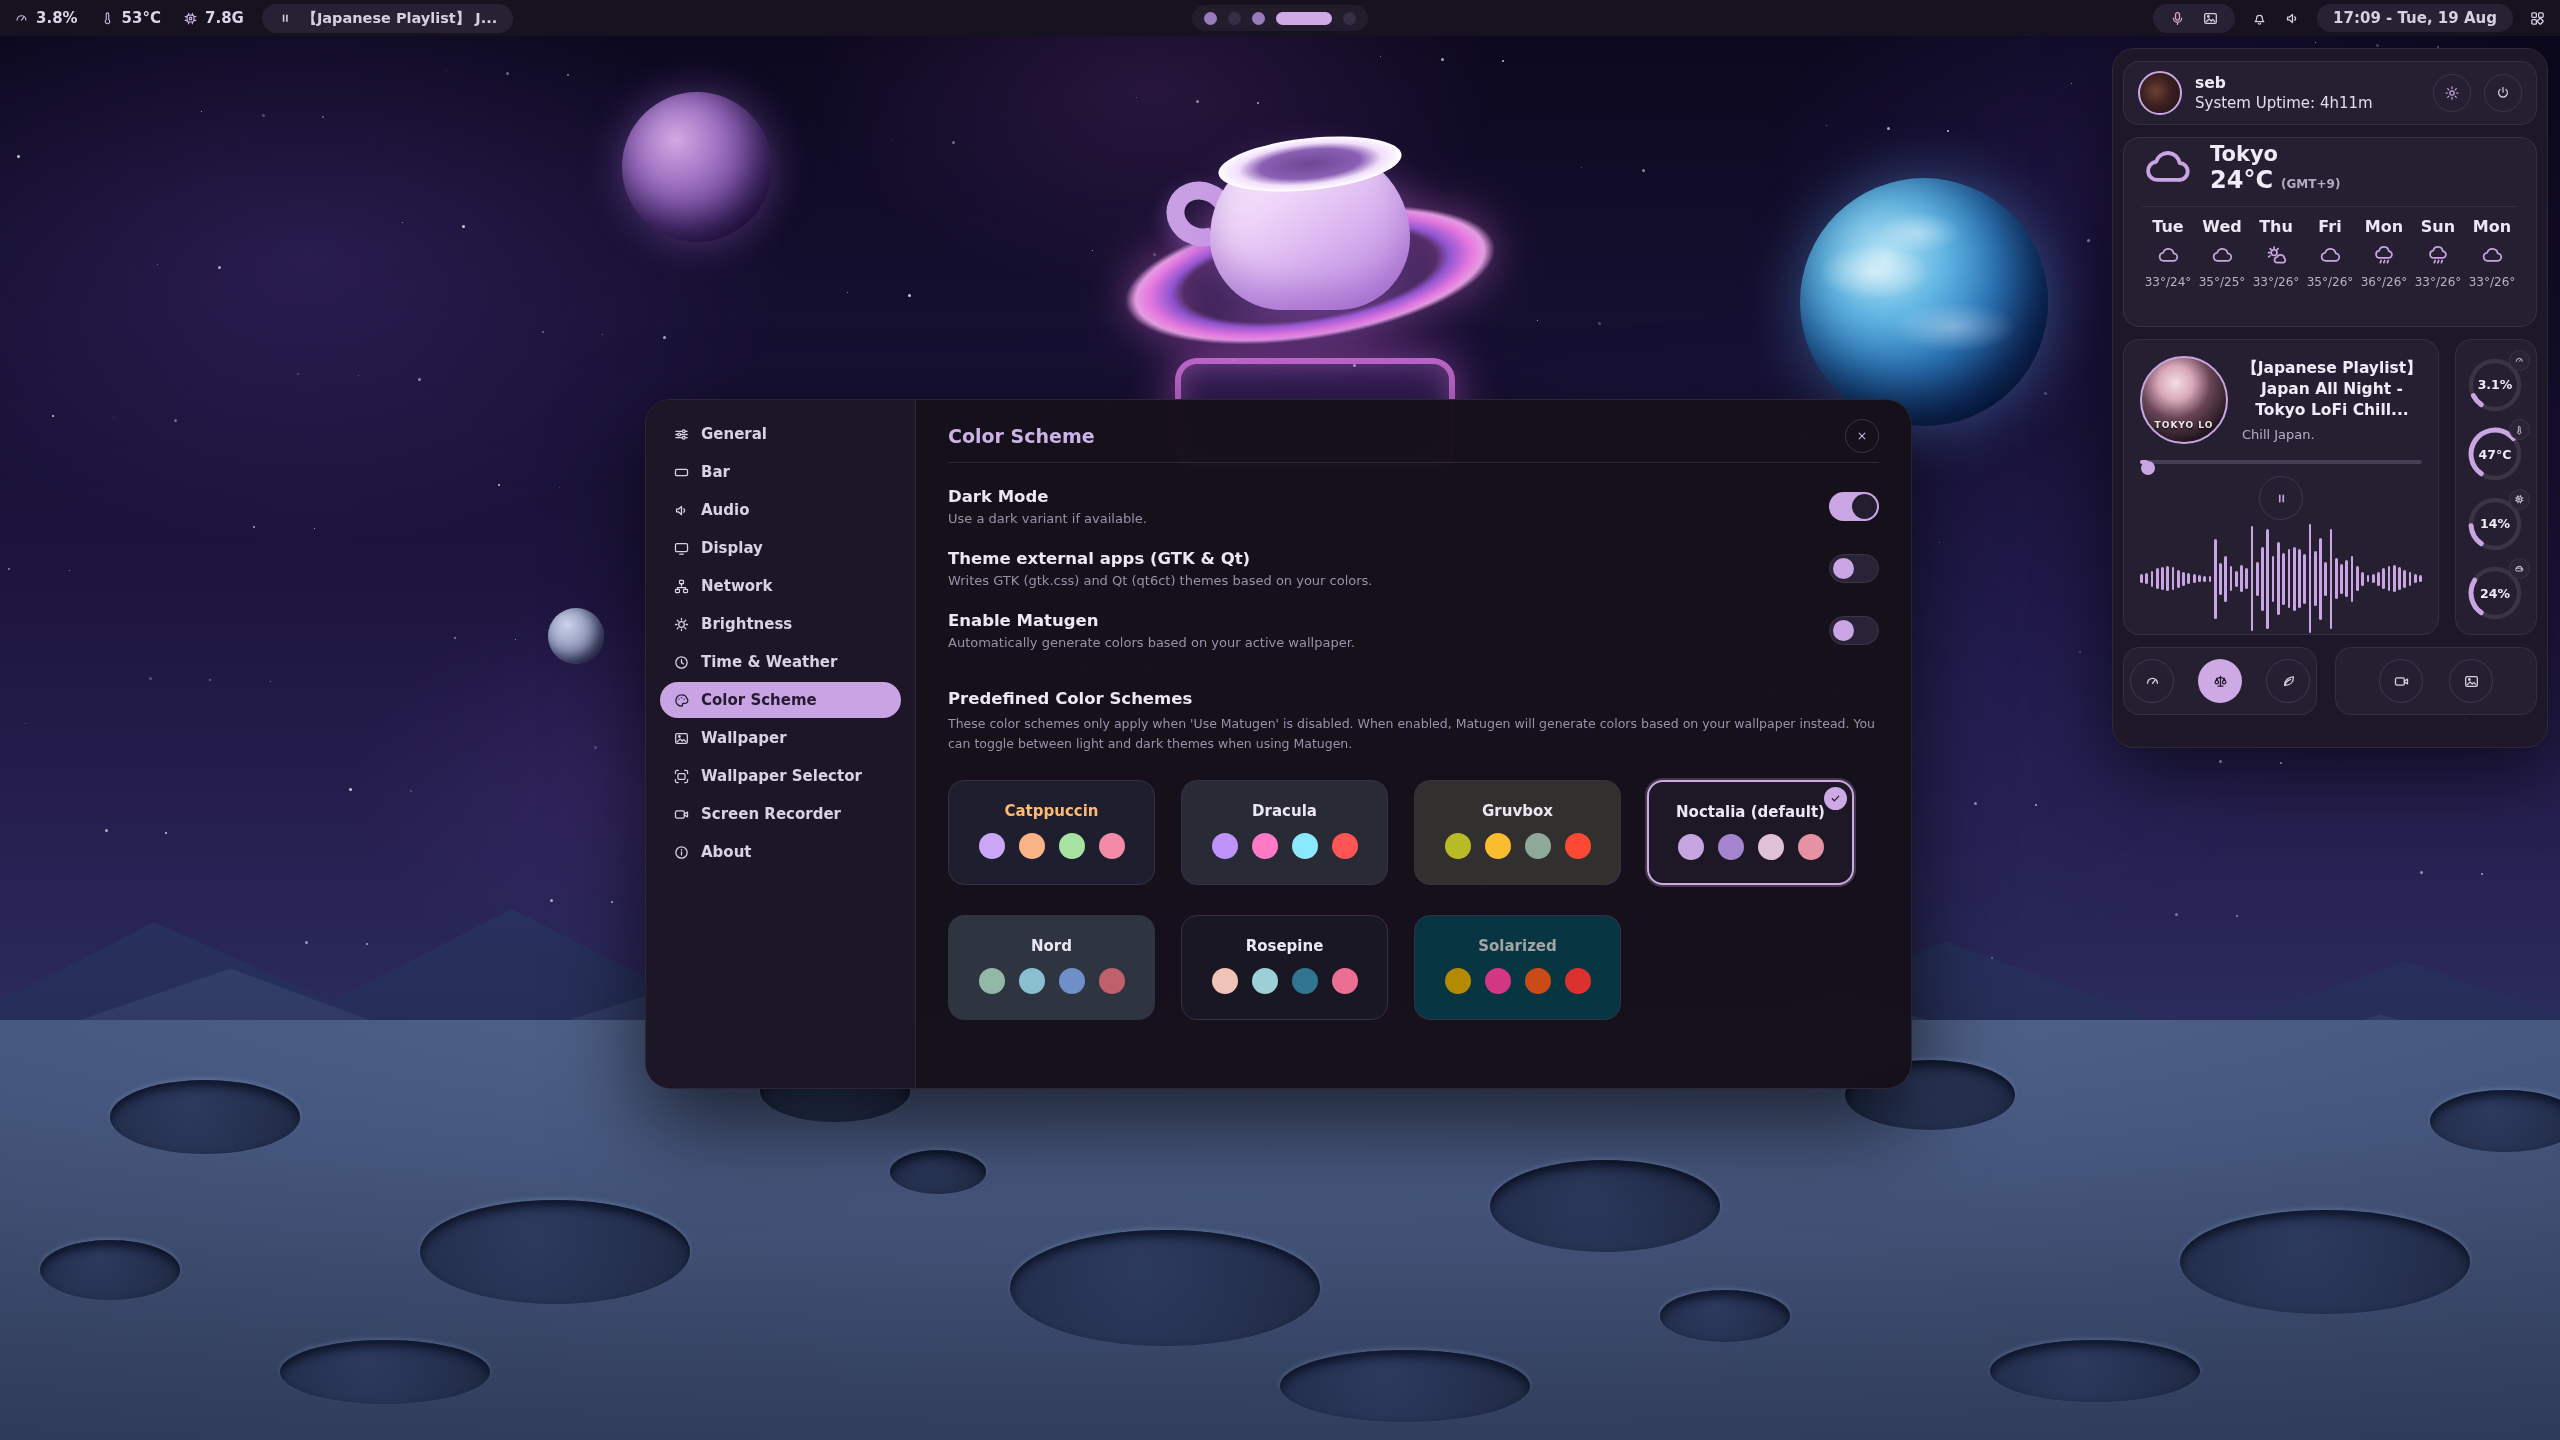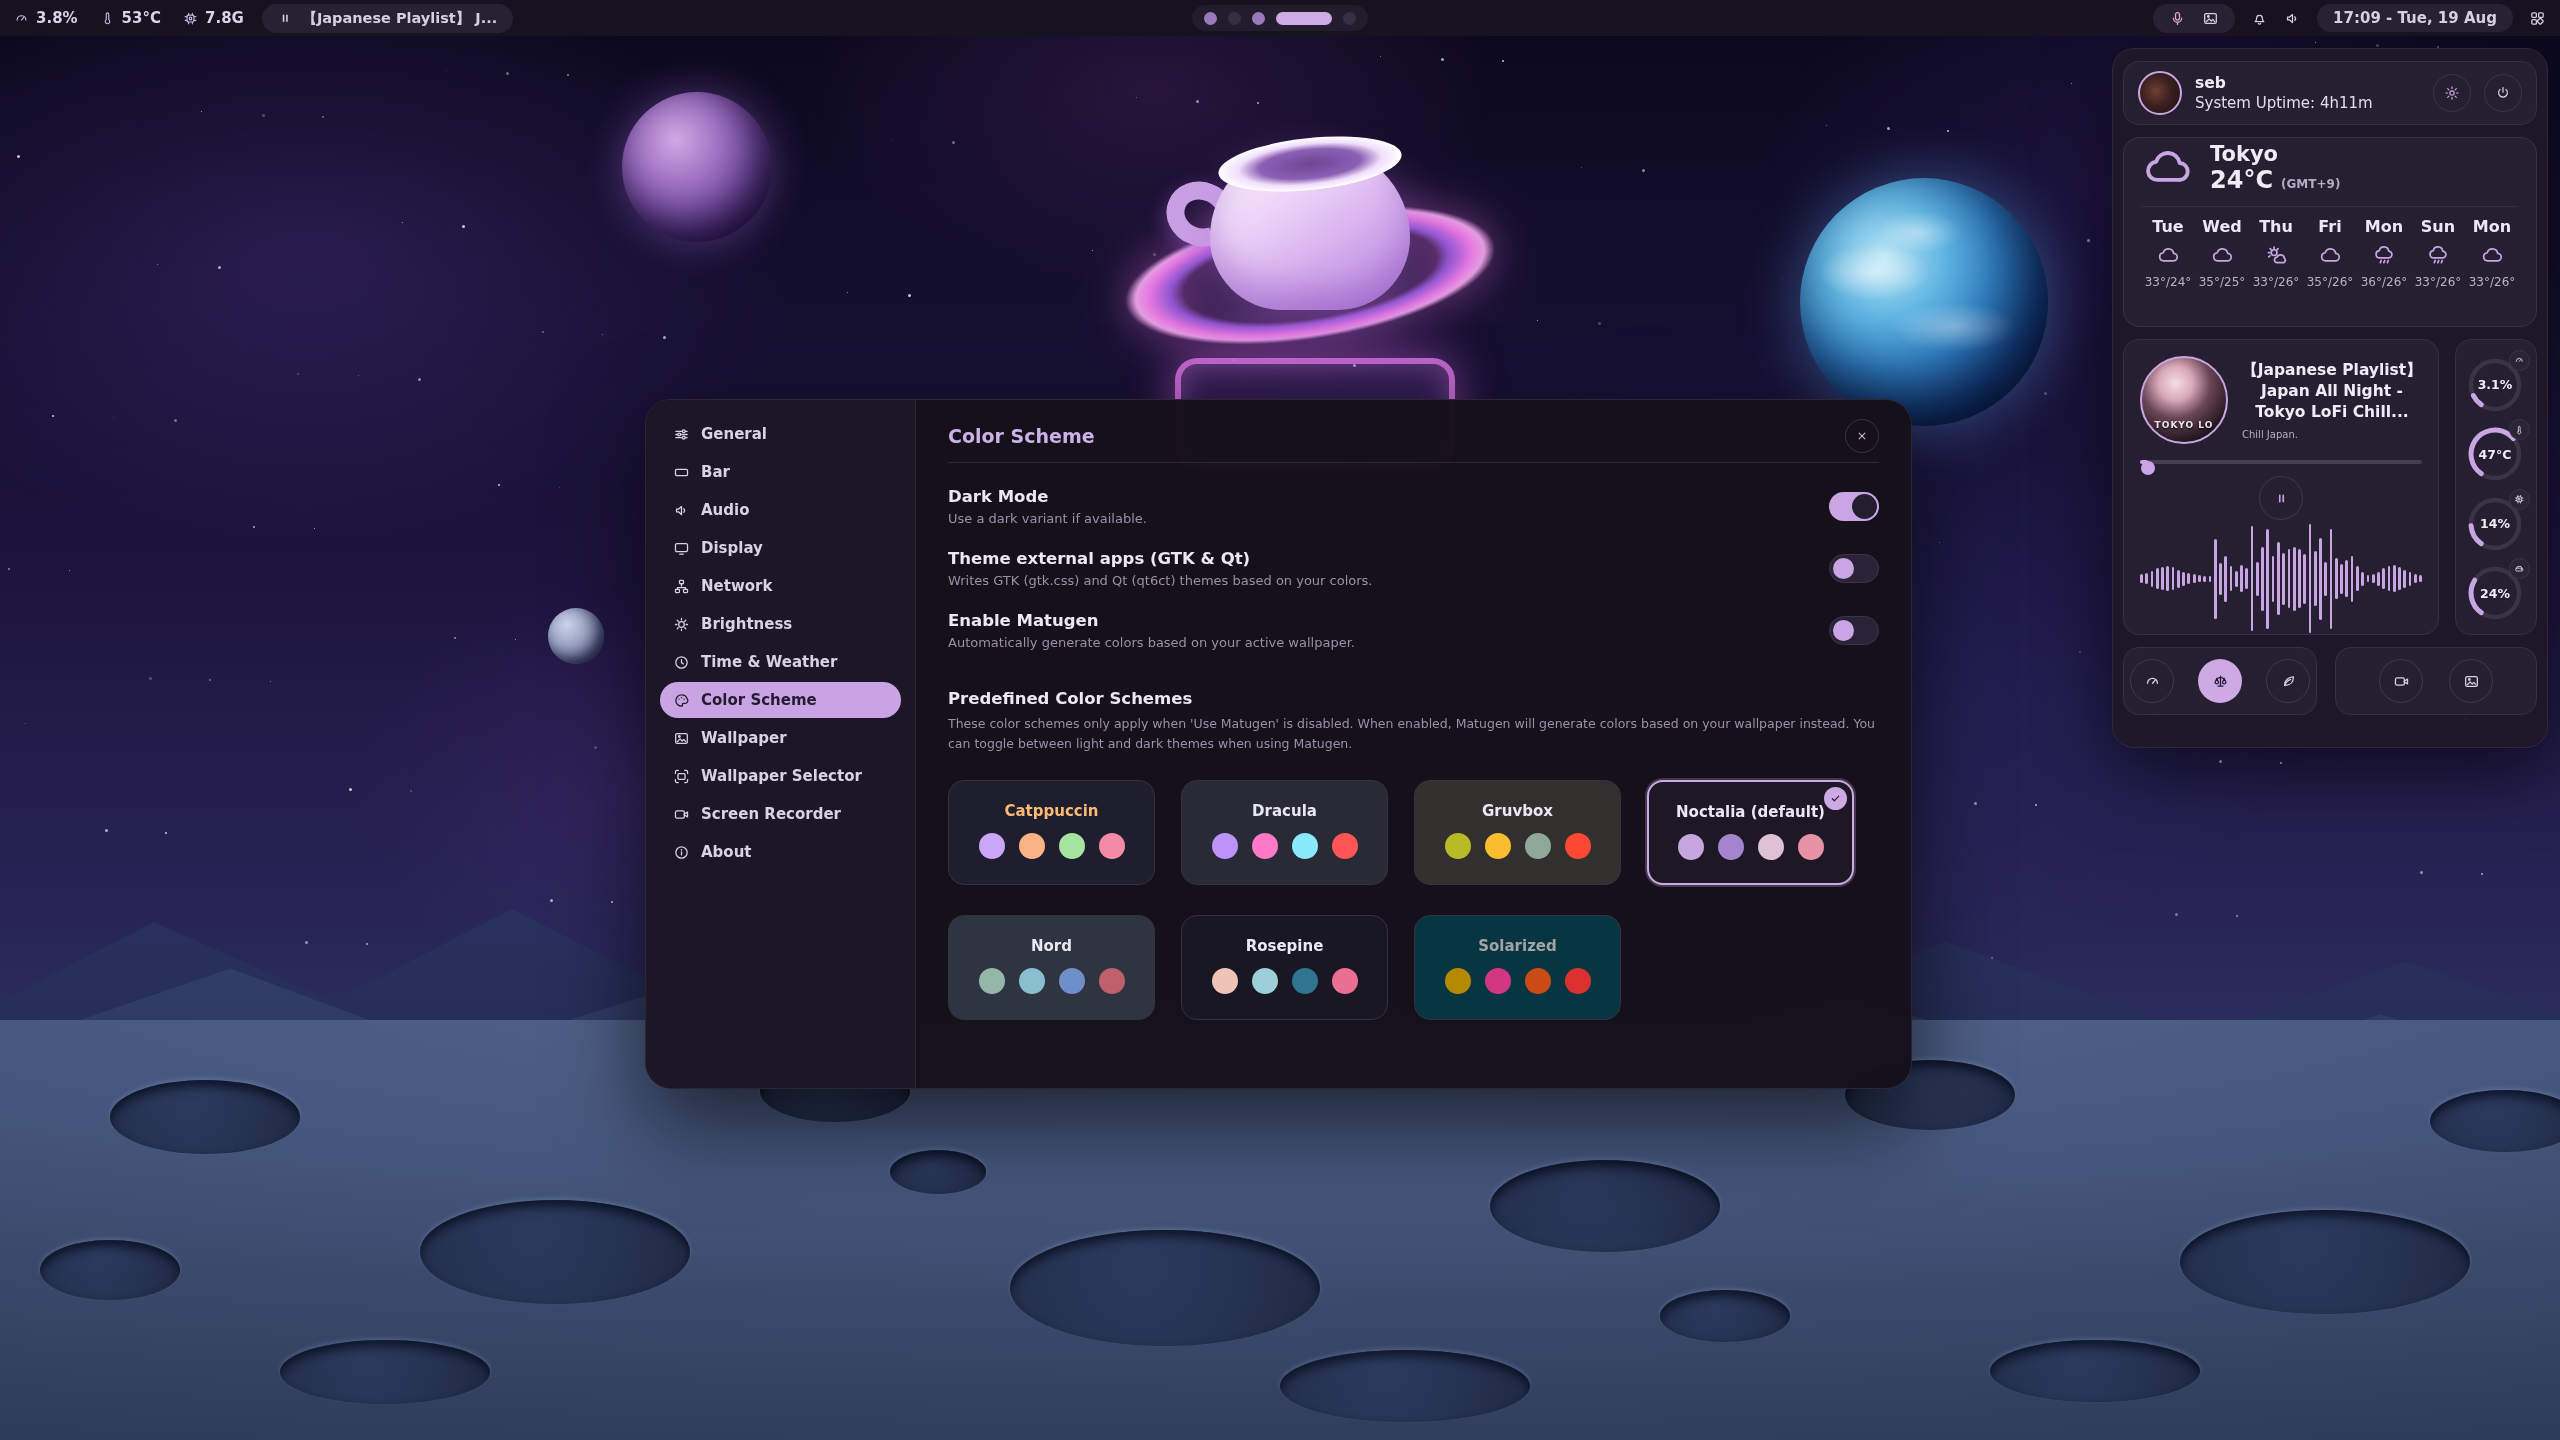--- a/index.html
+++ b/index.html
@@ -150,21 +150,21 @@
   .fc-temps { font-size:12px; color:#b9b2c6; white-space:nowrap; }
   .media-row { display:flex; gap:16px; height:296px; }
   .media-card { width:316px; padding:16px 16px 8px 16px; display:flex; flex-direction:column; }
   .media-top { display:flex; gap:14px; align-items:center; }
   .album { width:88px; height:88px; border-radius:50%; border:2px solid #c9a6e3; flex:none; position:relative; overflow:hidden;
     background:radial-gradient(circle at 40% 30%, #f4dfe2 0%, #d8a8b8 22%, #6a4556 45%, #23171f 75%);
     display:flex; align-items:flex-end; justify-content:center; }
   .album-label { font-size:9px; font-weight:800; letter-spacing:1px; color:#efe6ee; margin-bottom:12px;
     text-shadow:0 1px 2px #000; }
   .media-title { font-size:15.5px; font-weight:700; color:#f0ebf7; line-height:1.35; text-align:center; }
-  .media-sub { font-size:10px; color:#b6aec4; margin-top:6px; text-align:left; }
+  .media-sub { font-size:13px; color:#b6aec4; margin-top:6px; text-align:left; }
   .progress { position:relative; height:16px; margin-top:16px; display:flex; align-items:center; }
   .progress-track { width:100%; height:4px; border-radius:2px; background:#453e54; }
   .progress-fill { position:absolute; left:0; height:4px; border-radius:2px; background:#c9a6e3; }
   .progress-knob { position:absolute; top:1px; width:14px; height:14px; border-radius:50%; background:#c9a6e3; }
   .pause-btn { width:44px; height:44px; border-radius:50%; border:1px solid #3f3850; background:none;
     color:#c9a6e3; display:flex; align-items:center; justify-content:center; font-size:15px;
     margin:12px auto 0 auto; cursor:pointer; flex:none; }
   .waveform { flex:1; margin-top:4px; display:flex; align-items:center; justify-content:center; gap:2.5px; }
   .wf-bar { width:3.6px; border-radius:2px; background:#c9a6e3; }
   .gauge-card { flex:1; display:flex; flex-direction:column; align-items:center; justify-content:space-around; padding:8px 0; }

